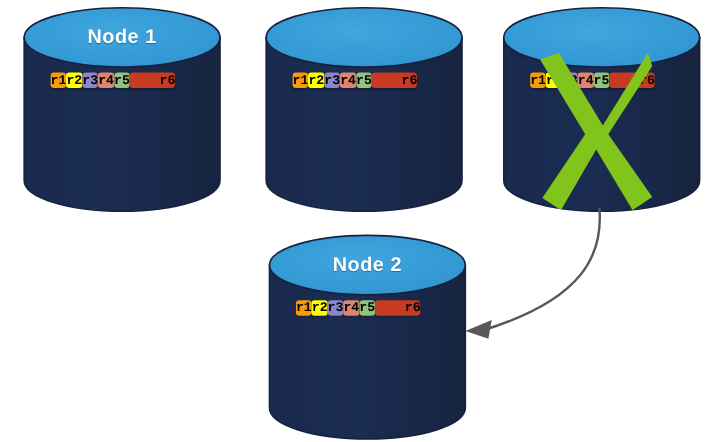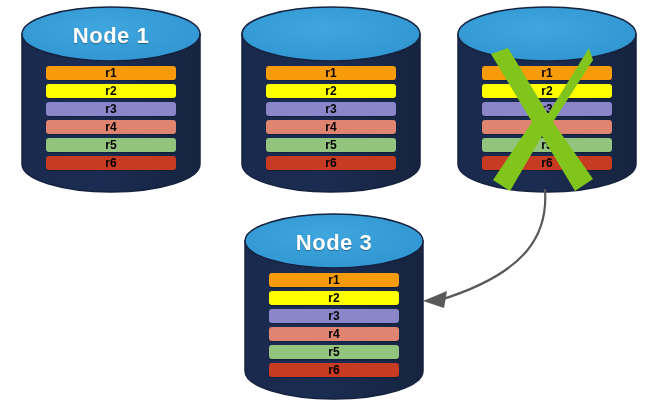--- a/index.html
+++ b/index.html
@@ -29,46 +29,47 @@
     top: 0;
     overflow: visible;
   }
   .node-title {
     position: absolute;
     left: 0;
     width: 100%;
     text-align: center;
     color: #ffffff;
     font-weight: bold;
-    font-size: 22px;
+    font-size: 18px;
     letter-spacing: 0.5px;
     text-shadow: 0 1px 1px rgba(0,0,0,0.35);
     pointer-events: none;
   }
   .rows {
     position: absolute;
     left: 0;
     width: 100%;
     display: flex;
-    flex-direction: column;
+    flex-direction: row;
+    font-family: Liberation Mono, monospace;
   }
   .row {
     height: 14px;
     margin-bottom: 4px;
     border-radius: 3px;
     display: flex;
     align-items: center;
     justify-content: center;
     font-size: 12px;
     font-weight: bold;
     color: #000000;
     line-height: 1;
     box-shadow: 0 1px 1px rgba(0,0,0,0.25);
   }
-  .row:last-child { margin-bottom: 0; }
+  .row:last-child { margin-bottom: 0; padding-left: 27px; }
 
   
   .x-mark {
     position: absolute;
     pointer-events: none;
   }
 
   
   .arrow-svg {
     position: absolute;
@@ -174,21 +175,21 @@
           <stop offset="100%" stop-color="#16243f"></stop>
         </linearGradient>
         <radialGradient id="topGrad4" cx="0.45" cy="0.4" r="0.75">
           <stop offset="0%" stop-color="#3fa6de"></stop>
           <stop offset="100%" stop-color="#2e93cf"></stop>
         </radialGradient>
       </defs>
       <path d="M0,28 L0,158 A89,28 0 0 0 178,158 L178,28 Z" fill="url(#bodyGrad4)" stroke="#152240" stroke-width="1.5"></path>
       <ellipse cx="89" cy="28" rx="89" ry="27" fill="url(#topGrad4)" stroke="#152240" stroke-width="1.5"></ellipse>
     </svg>
-    <div class="node-title" style="top:17px;">Node  3</div>
+    <div class="node-title" style="top:17px;">Node  2</div>
     <div class="rows" style="top:60px; padding:0 24px; box-sizing:border-box;">
       <div class="row" style="background:#f79b0b;">r1</div>
       <div class="row" style="background:#ffff00;">r2</div>
       <div class="row" style="background:#8b85c9;">r3</div>
       <div class="row" style="background:#df8470;">r4</div>
       <div class="row" style="background:#92c47d;">r5</div>
       <div class="row" style="background:#c63b22;">r6</div>
     </div>
   </div>
 

